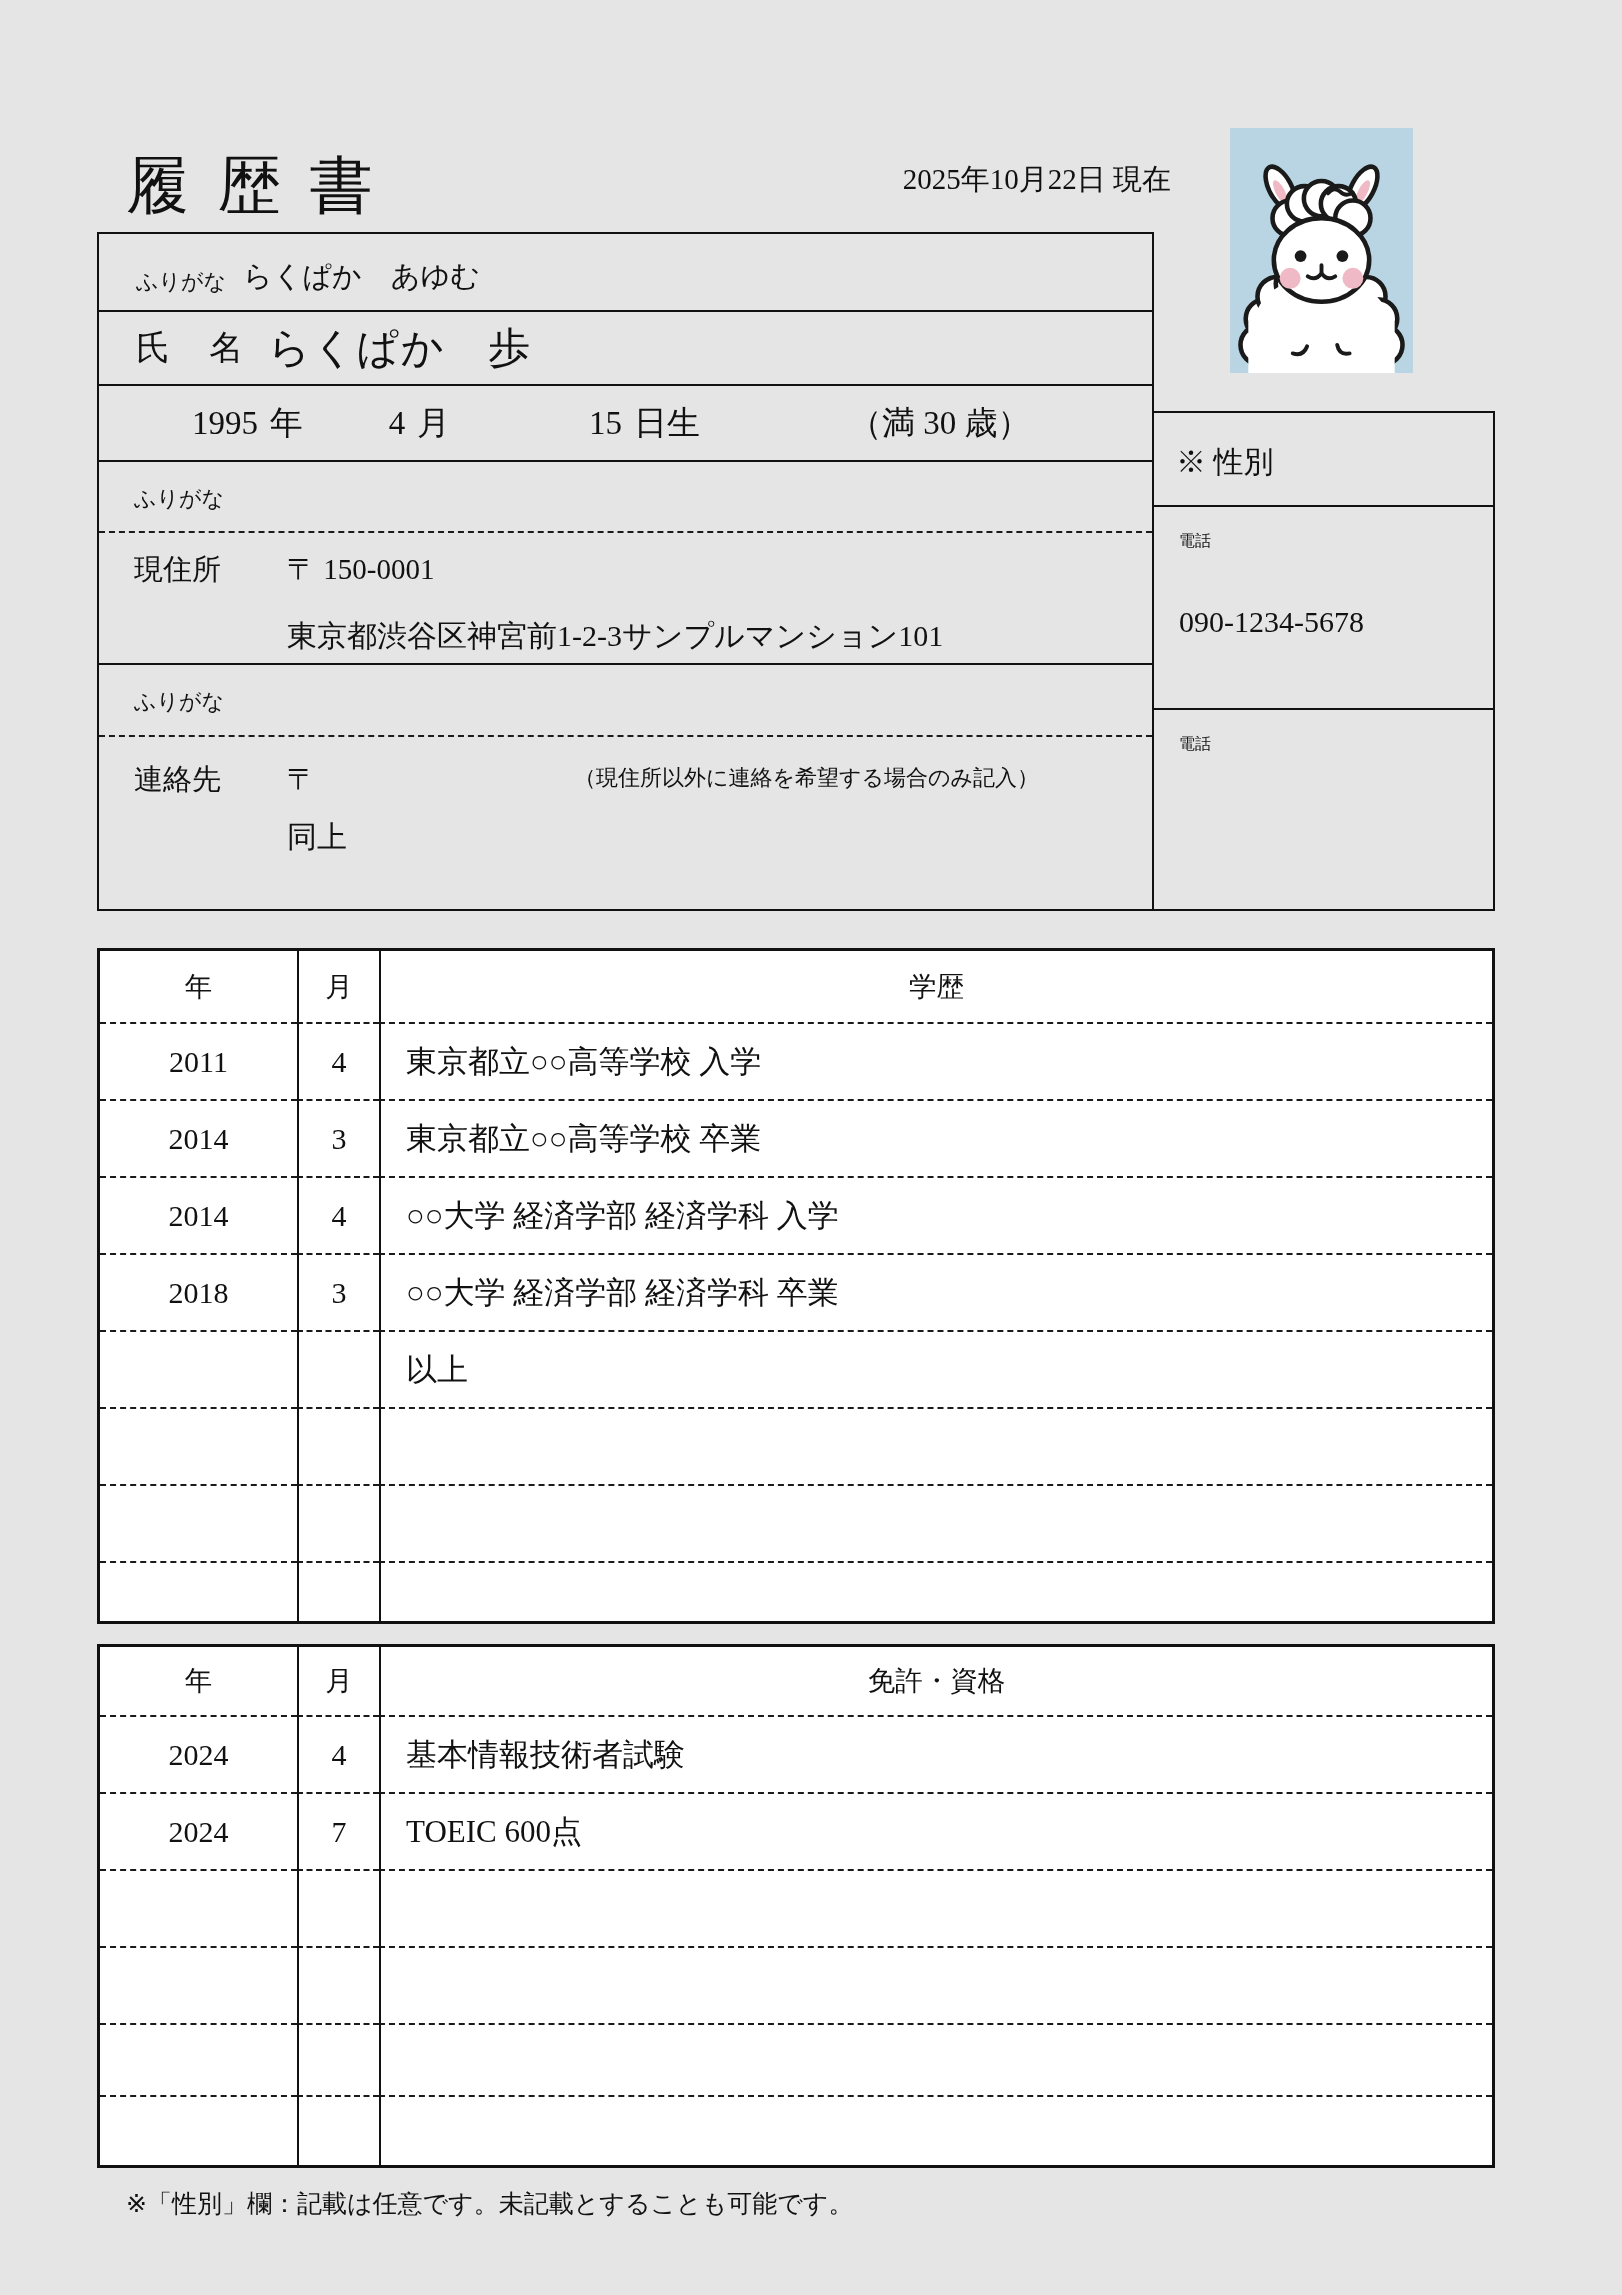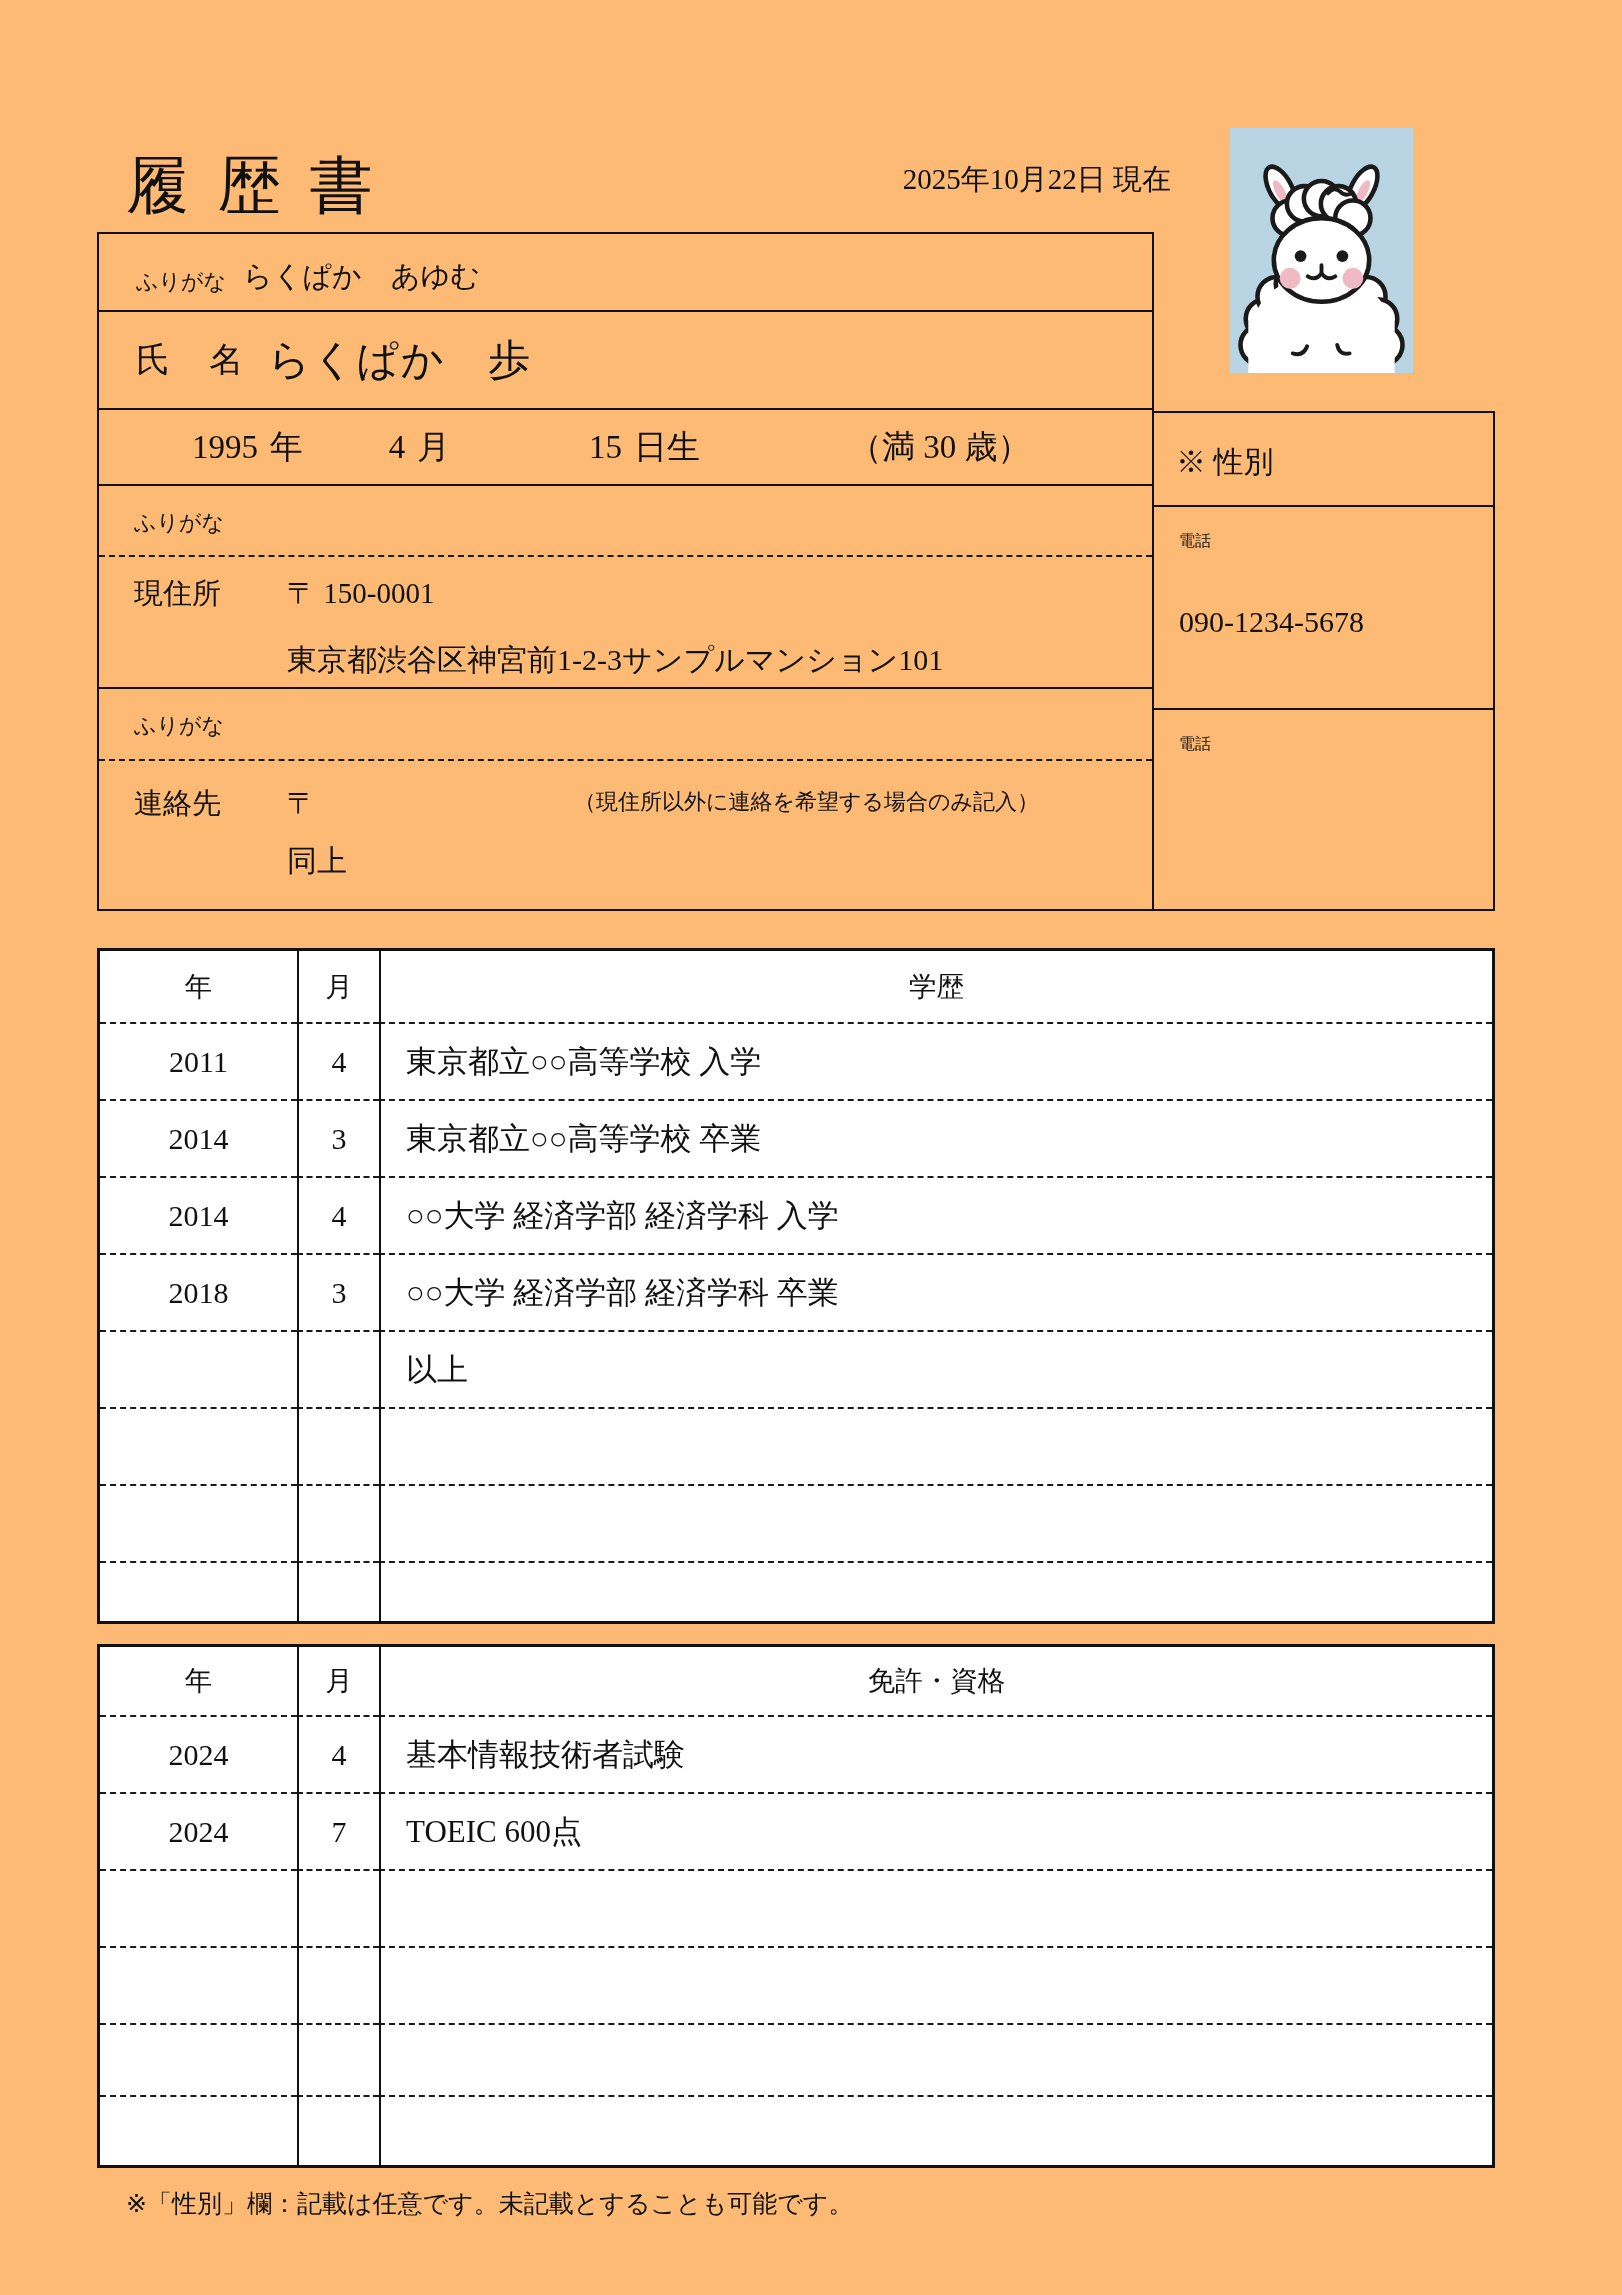--- a/index.html
+++ b/index.html
@@ -1,41 +1,41 @@
 <!DOCTYPE html>
 <html style="font-size:10.5px"><head>
 <meta charset="utf-8">
 <style>
   * { box-sizing: border-box; margin: 0; padding: 0; }
   html,body { background:#ffffff; }
   .page {
     position: relative;
     width: 1623px; height: 2295px;
-    background: #fdba74;
+    background: #e5e5e5;
     color: #111;
     font-family: "Liberation Serif", "DejaVu Serif", serif;
     overflow: hidden;
   }
   .abs { position: absolute; }
 
   
   .title { left: 126px; top: 143px; font-size: 63px; letter-spacing: 6.5px; font-weight: 500; }
   .dateline { right: 452px; top: 160px; font-size: 29px; }
 
   
   .photo { left: 1230px; top: 128px; width: 183px; height: 245px; }
   .photo svg { display:block; width:100%; height:100%; }
 
   
   .t1l {
     left: 97px; top: 232px; width: 1057px; height: 679px;
     border: 2.6px solid #111; display: flex; flex-direction: column;
   }
   .r1 { height: 78px; border-bottom: 2px solid #111; display:flex; align-items:flex-end; padding: 0 0 13px 37px; }
-  .r2 { height: 98px; border-bottom: 2.6px solid #111; display:flex; align-items:center; padding-left: 37px; }
+  .r2 { height: 74px; border-bottom: 2.6px solid #111; display:flex; align-items:center; padding-left: 37px; }
   .r3 { height: 76px; border-bottom: 2.6px solid #111; display:flex; align-items:center; padding-left: 93px; font-size: 33px; }
   .r4 { height: 203px; border-bottom: 2.6px solid #111; position: relative; }
   .r5 { flex: 1; position: relative; }
 
   .flabel { font-size: 22px; }
   .fvalue { font-size: 29px; margin-left: 17px; }
   .nlabel { font-size: 34px; letter-spacing: 2.6px; }
   .nvalue { font-size: 42px; margin-left: 22px; letter-spacing: 1.3px; }
 
   .bunit { margin-left: 11.8px; }

